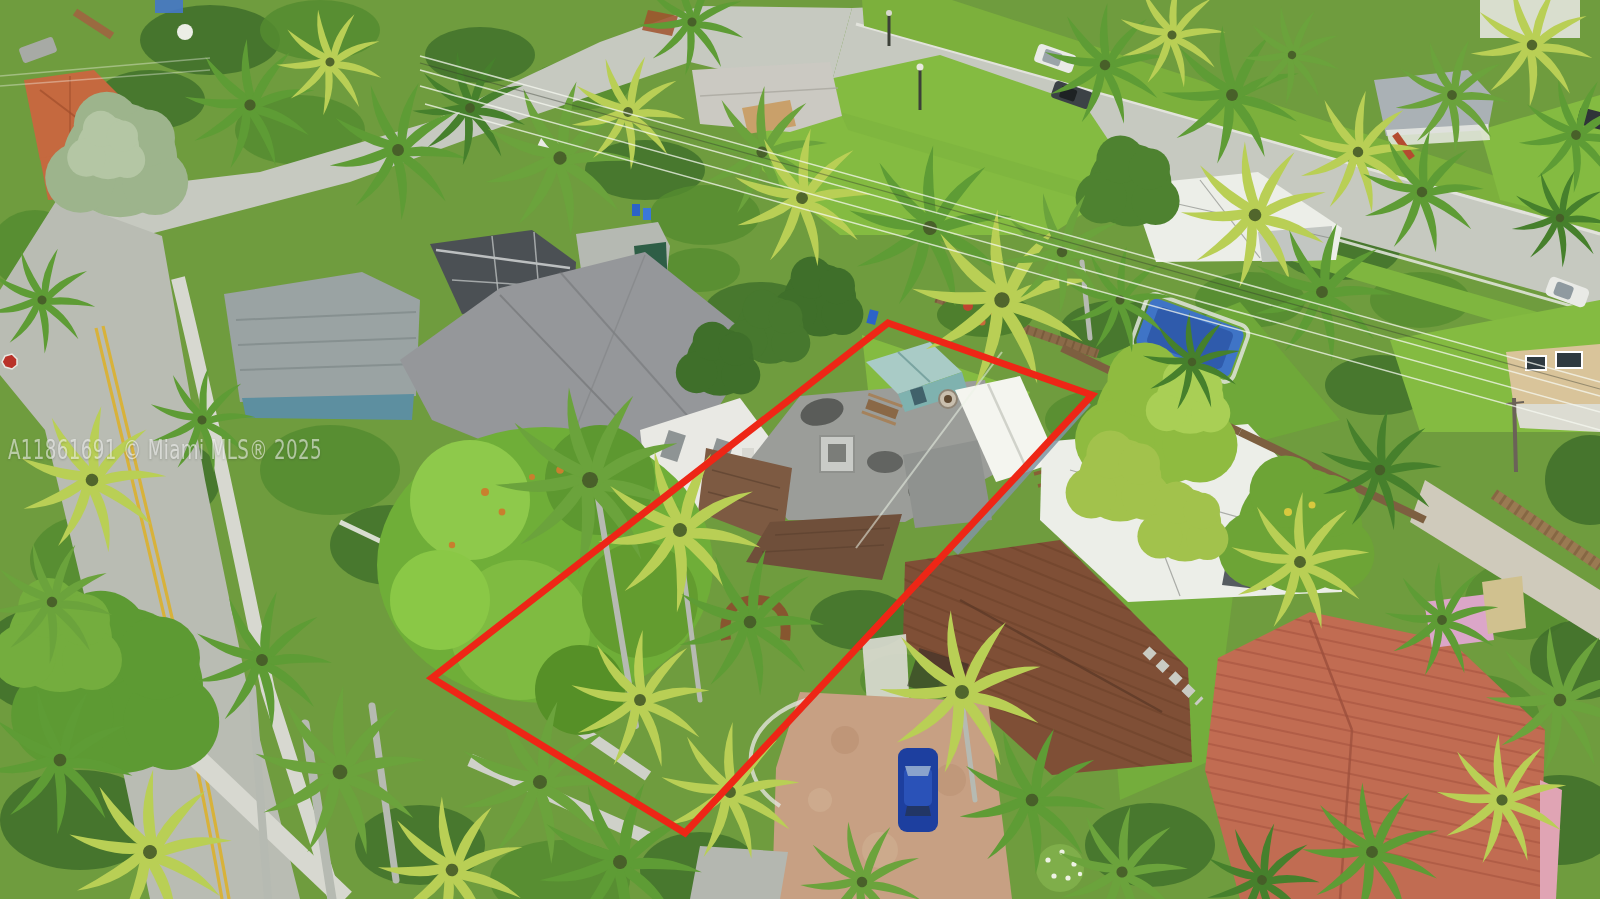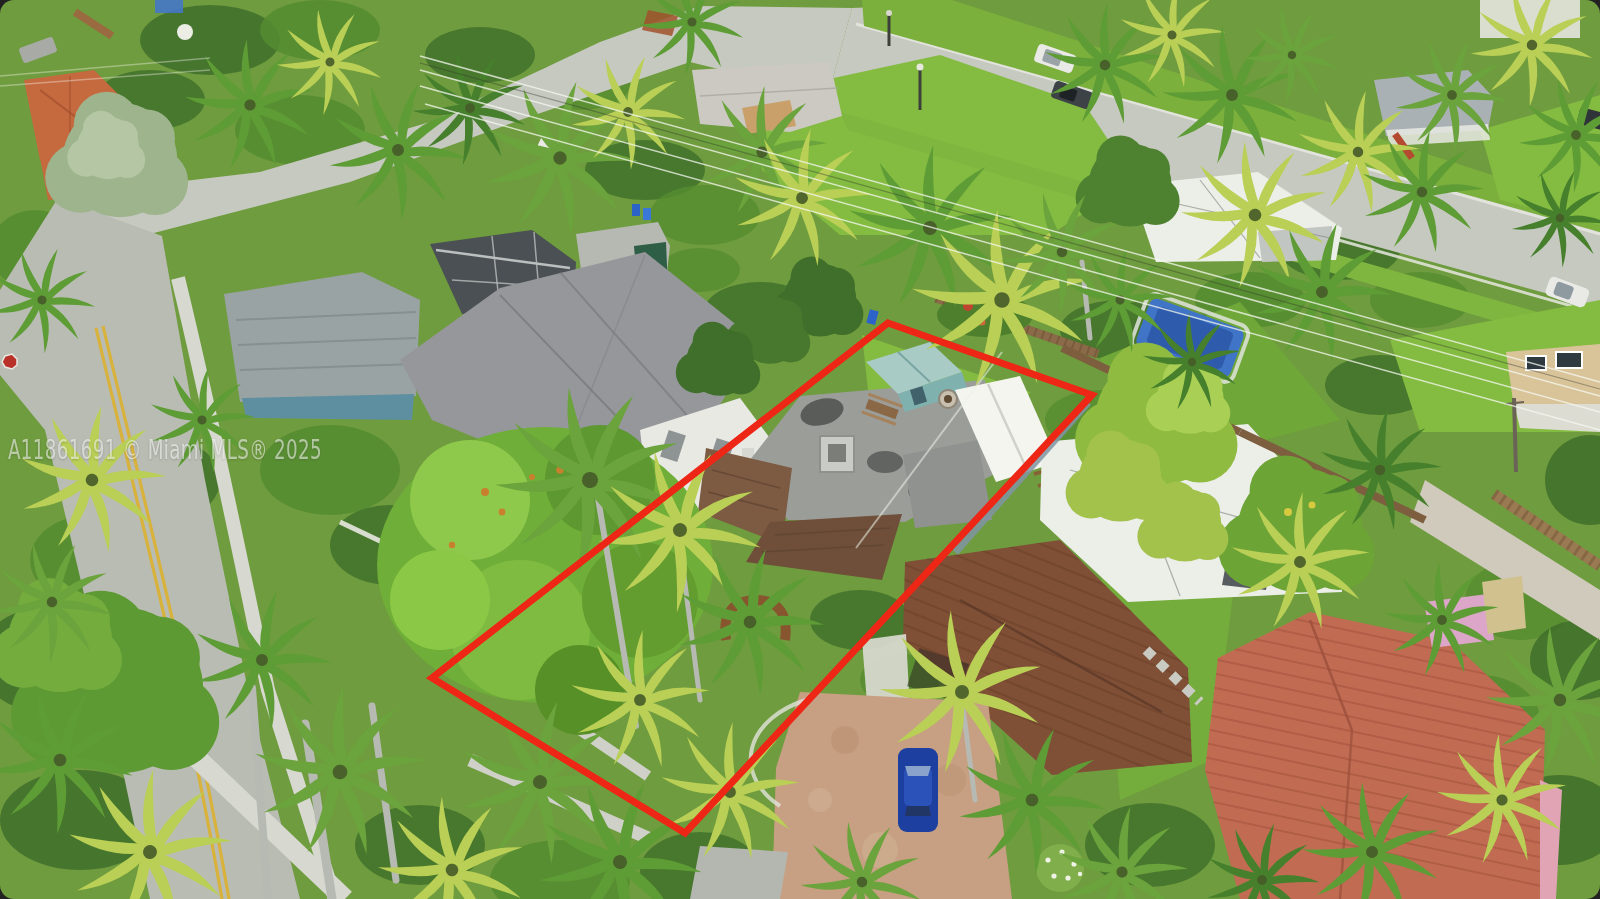--- a/index.html
+++ b/index.html
@@ -1,16 +1,16 @@
 <!DOCTYPE html>
 <html><head>
 <meta charset="utf-8">
 <style>
   html,body{margin:0;padding:0;background:#222;}
-  .stage{position:relative;width:1600px;height:899px;overflow:hidden;font-family:"Liberation Sans",sans-serif;border-radius:14px;}
+  .stage{position:relative;width:1600px;height:899px;overflow:hidden;font-family:"Liberation Sans",sans-serif;}
   svg{position:absolute;left:0;top:0;display:block;}
   .frond{fill:currentColor;}
   .canopy{fill:currentColor;}
   .watermark{font-family:"DejaVu Sans","Liberation Sans",sans-serif;font-size:26px;letter-spacing:.5px;
              filter:drop-shadow(0 1px 1px rgba(50,60,45,.45));}
   .seam{stroke:#7e807c;stroke-width:1.2;opacity:.6;}
   .tilerow{stroke:#6b4028;stroke-width:2;opacity:.5;}
   .coralrow{stroke:#a14f3c;stroke-width:2;opacity:.5;}
   .curb{stroke:#e6e7e0;stroke-width:3;fill:none;opacity:.85;}
   .wire{stroke:rgba(246,248,240,.75);stroke-width:1.5;fill:none;}

